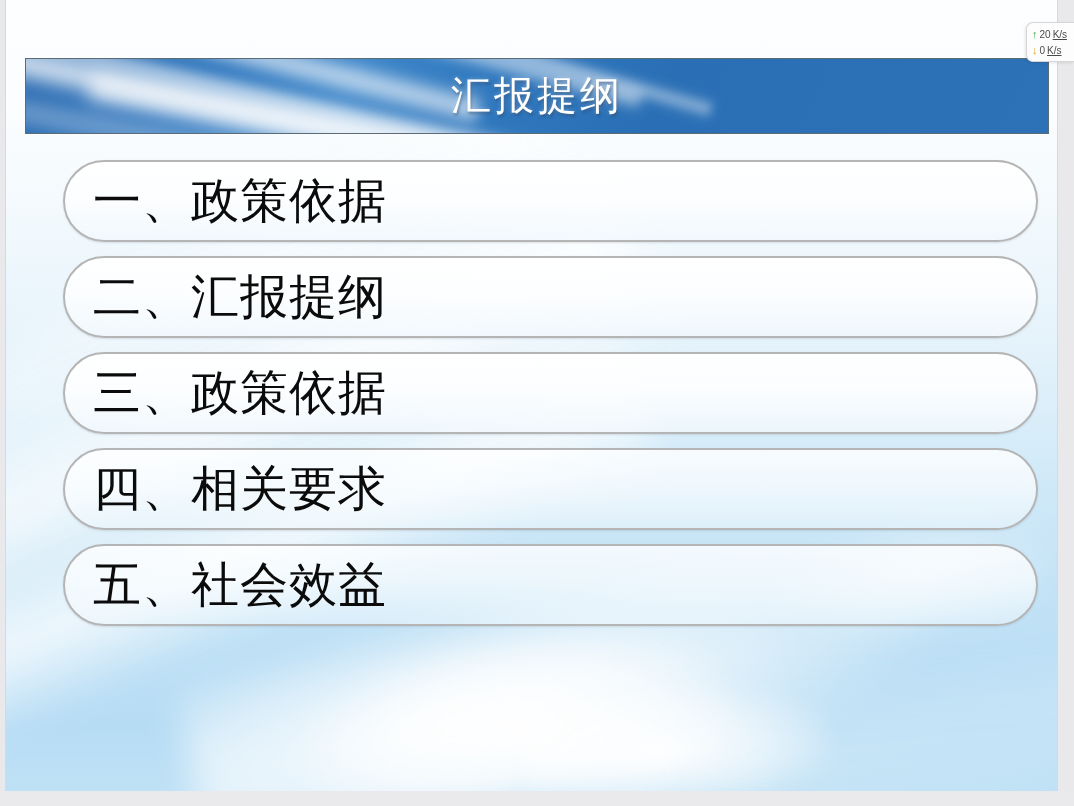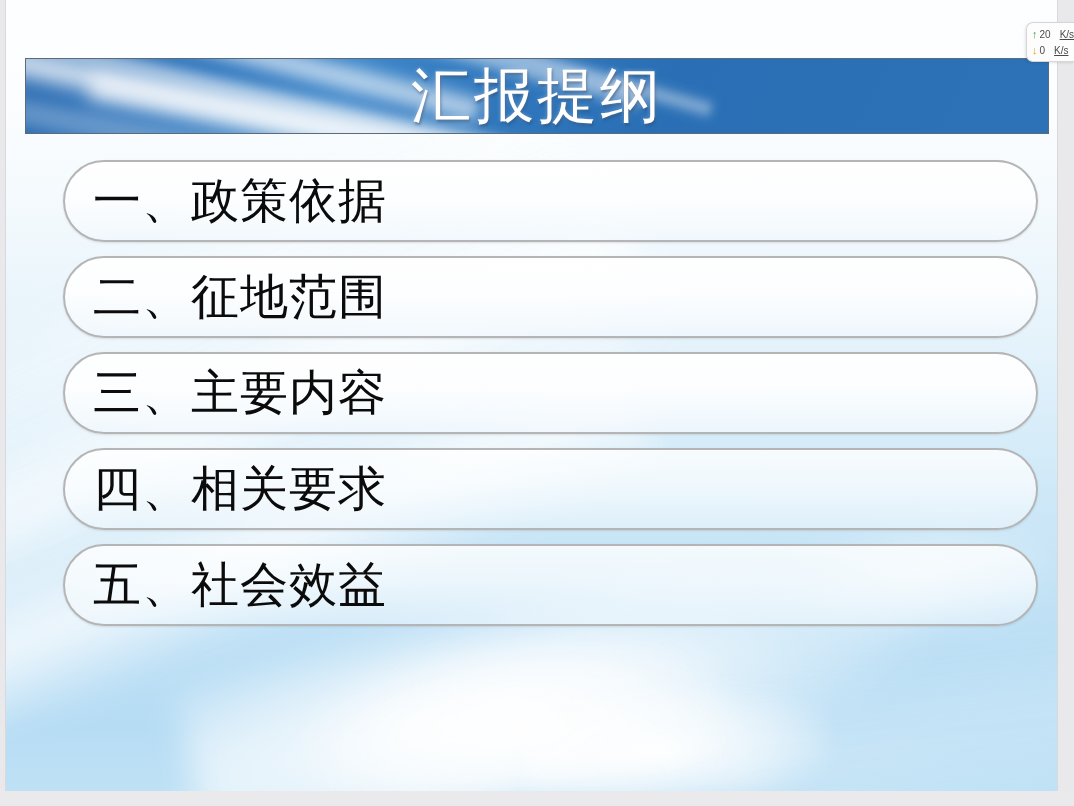--- a/index.html
+++ b/index.html
@@ -213,21 +213,21 @@
     filter: blur(10px);
   }
 
   #title-text {
     position: absolute;
     inset: 0;
     display: flex;
     align-items: center;
     justify-content: center;
     color: #ffffff;
-    font-size: 60px;
+    font-size: 40px;
     letter-spacing: 3px;
     line-height: 1;
     text-shadow:
       0 0 4px rgba(255,255,255,.35),
       1px 2px 3px rgba(10,40,80,.55);
     font-family: "Liberation Serif", "DejaVu Serif", serif;
   }
 
   
   #outline-list {
@@ -298,21 +298,21 @@
     white-space: nowrap;
   }
   .net-arrow {
     font-size: 11px;
     line-height: 1;
     margin-right: 2px;
     font-weight: bold;
   }
   .net-arrow.up   { color: #3aa545; }
   .net-arrow.down { color: #e2a01a; }
-  .net-val  { margin-right: 9px; }
+  .net-val  { margin-right: 2px; }
   .net-unit { color: #4a4a4a; text-decoration: underline; }
 
   
   #bottom-strip {
     position: absolute;
     left: 0; top: 791px;
     width: 1074px; height: 15px;
     background: #eaeaec;
   }
 </style>
@@ -342,24 +342,24 @@
       <div class="streak s6"></div>
       <div class="streak s7"></div>
       <div id="title-text">汇报提纲</div>
     </div>
 
     <div id="outline-list">
       <div class="outline-item">
         <span class="outline-label">一、政策依据</span>
       </div>
       <div class="outline-item">
-        <span class="outline-label">二、征地范围</span>
-      </div>
-      <div class="outline-item">
-        <span class="outline-label">三、主要内容</span>
+        <span class="outline-label">二、汇报提纲</span>
+      </div>
+      <div class="outline-item">
+        <span class="outline-label">三、政策依据</span>
       </div>
       <div class="outline-item">
         <span class="outline-label">四、相关要求</span>
       </div>
       <div class="outline-item">
         <span class="outline-label">五、社会效益</span>
       </div>
     </div>
 
   </div>

